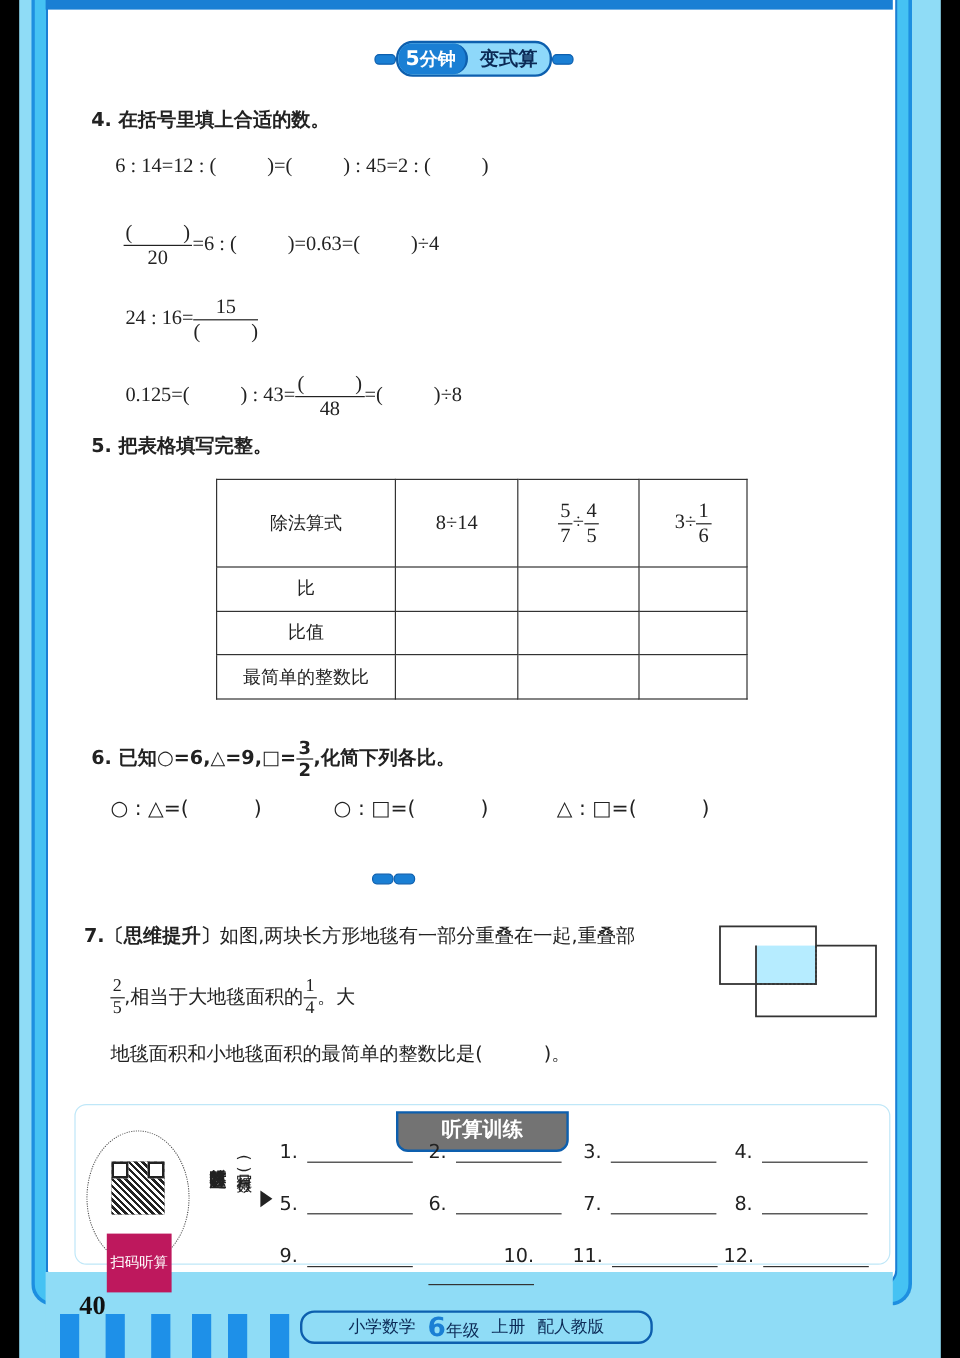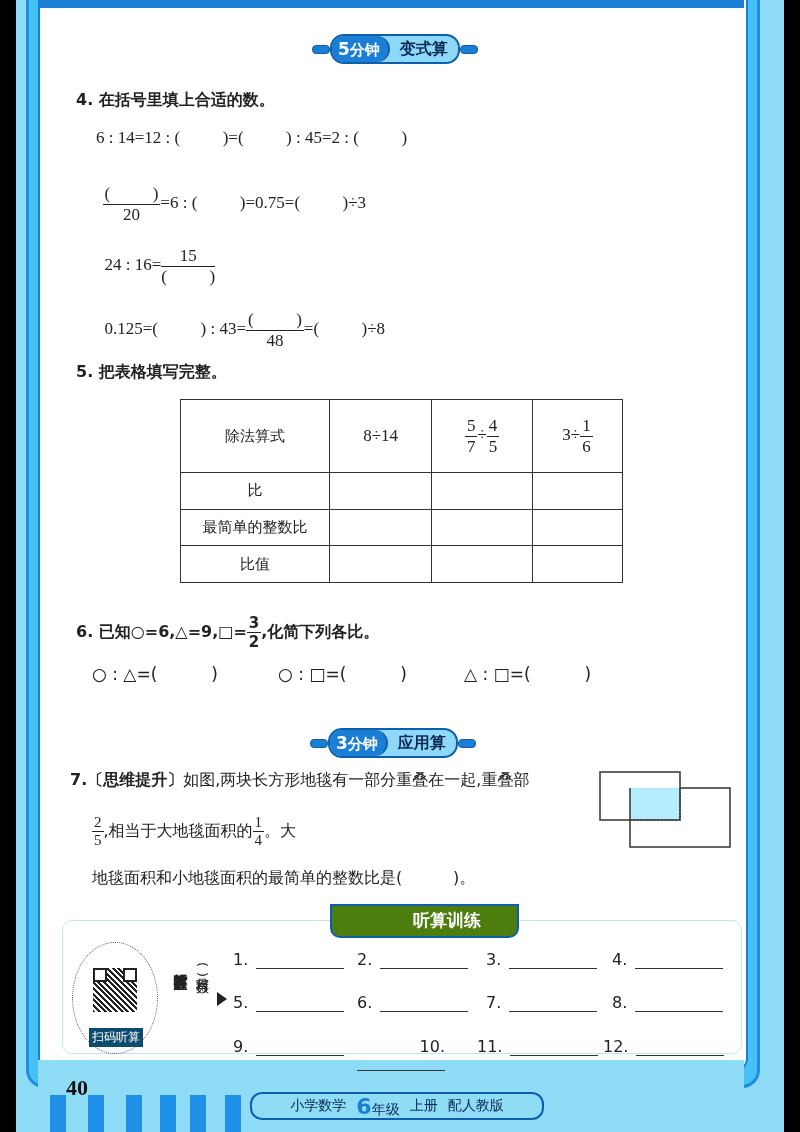--- a/index.html
+++ b/index.html
@@ -69,42 +69,42 @@
 
   .sym-line { position:absolute; font-size:17px; white-space:pre; }
 
   .diagram { position:absolute; left:598px; top:770px; width:135px; height:80px; }
 
   .listen-box {
     position:absolute; left:62px; top:920px; width:678px; height:132px;
     background:#fff; border-radius:10px; border:1px solid #bfe7f8;
   }
   .listen-tab {
-    position:absolute; left:330px; top:904px; width:140px; height:30px;
-    background:#4d7c0f; border:2px solid #0d5fae; border-radius:0 0 10px 10px;
-    color:#fff; font-weight:bold; font-size:17px; text-align:center; line-height:28px;padding-left:45px;
+    position:absolute; left:330px; top:926px; width:140px; height:30px;
+    background:#737373; border:2px solid #0d5fae; border-radius:0 0 10px 10px;
+    color:#fff; font-weight:bold; font-size:17px; text-align:center; line-height:28px;
   }
   .qr-circle {
     position:absolute; left:72px; top:942px; width:84px; height:110px;
     border:1.5px dotted #555; border-radius:50%;
   }
   .qr {
     position:absolute; left:93px; top:968px; width:44px; height:44px;
     background:
       repeating-linear-gradient(45deg,#222 0 2px,#fff 2px 4px),
       #222;
   }
   .qr::before, .qr::after {
     content:""; position:absolute; width:10px; height:10px; border:2px solid #222; background:#fff;
   }
   .qr::before { left:0; top:0; }
   .qr::after { right:0; top:0; }
   .qr-label {
-    position:absolute; left:89px; top:1028px; background:#0c4a6e; color:#fff;
-    font-size:12px; padding:1px 3px;
+    position:absolute; left:89px; top:1028px; background:#be185d; color:#fff;
+    font-size:12px; padding:16px 3px;
   }
   .vert { position:absolute; writing-mode:vertical-rl; font-size:14px; font-weight:bold; letter-spacing:1px; }
   .vert2 { position:absolute; writing-mode:vertical-rl; font-size:13px; letter-spacing:1px; }
   .arrow { position:absolute; left:217px; top:992px; width:0; height:0;
     border-top:7px solid transparent; border-bottom:7px solid transparent; border-left:10px solid #222; }
   .ans { position:absolute; font-size:16px; display:flex; align-items:flex-end; }
   .ans .blank { display:inline-block; width:88px; border-bottom:1.5px solid #333; margin-left:8px; height:14px; }
 
   .page-num { position:absolute; left:66px; top:1075px; font-family:"Liberation Serif",serif; font-weight:bold; font-size:22px; color:#111; }
   .footer {
@@ -138,21 +138,21 @@
     <div class="time"><b>5</b><span>分钟</span></div>
     <div class="title">变式算</div>
   </div>
   <div class="pill-line"></div>
 </div>
 
 <div class="q-title" style="left:76px;top:90px;">4. 在括号里填上合适的数。</div>
 <div class="line" style="left:96px;top:128px;">6 : 14=12 : (          )=(          ) : 45=2 : (          )</div>
 
 <div class="line" style="left:94px;top:164px;">
-  <span class="frac"><span class="num">(          )</span><span class="den">20</span></span><span>=6 : (          )=0.75=(          )÷3</span>
+  <span class="frac"><span class="num">(          )</span><span class="den">20</span></span><span>=6 : (          )=0.63=(          )÷4</span>
 </div>
 
 <div class="line" style="left:96px;top:226px;">
   <span>24 : 16=</span><span class="frac"><span class="num">15</span><span class="den">(          )</span></span>
 </div>
 
 <div class="line" style="left:96px;top:290px;">
   <span>0.125=(          ) : 43=</span><span class="frac"><span class="num">(          )</span><span class="den">48</span></span><span>=(          )÷8</span>
 </div>
 
@@ -169,27 +169,27 @@
       3÷<span class="frac"><span class="num">1</span><span class="den">6</span></span>
     </td>
   </tr>
   <tr>
     <td>比</td>
     <td></td>
         <td></td>
         <td></td>
   </tr>
   <tr>
+    <td>比值</td>
+    <td></td>
+        <td></td>
+        <td></td>
+  </tr>
+  <tr>
     <td>最简单的整数比</td>
-    <td></td>
-        <td></td>
-        <td></td>
-  </tr>
-  <tr>
-    <td>比值</td>
     <td></td>
         <td></td>
         <td></td>
   </tr>
 </tbody>
   </table>
 
 <div class="q-title" style="left:76px;top:614px;display:flex;align-items:center;">
   <span>6. 已知○=6,△=9,□=</span>
   <span class="frac" style="font-size:15px">
@@ -197,24 +197,20 @@
       <span class="den">2</span>
     </span>
   <span>,化简下列各比。</span>
 </div>
 <div class="sym-line" style="left:92px;top:664px;">○ : △=(          )</div>
 <div class="sym-line" style="left:278px;top:664px;">○ : □=(          )</div>
 <div class="sym-line" style="left:464px;top:664px;">△ : □=(          )</div>
 
 <div class="pill-wrap" style="left:310px;top:728px;">
   <div class="pill-line"></div>
-  <div class="pill">
-    <div class="time"><b>3</b><span>分钟</span></div>
-    <div class="title">应用算</div>
-  </div>
   <div class="pill-line"></div>
 </div>
 
 <div class="sym-line" style="left:70px;top:770px;font-size:16px;"><span style="font-weight:bold">7.〔思维提升〕</span><span>如图,两块长方形地毯有一部分重叠在一起,重叠部</span></div>
 <div class="sym-line" style="left:92px;top:814px;font-size:16px;display:flex;align-items:center;">
   <span class="frac" style="font-size:15px;font-family:'Liberation Serif',serif"><span class="num">2</span><span class="den">5</span></span>
   <span>,相当于大地毯面积的</span>
   <span class="frac" style="font-size:15px;font-family:'Liberation Serif',serif"><span class="num">1</span><span class="den">4</span></span>
   <span>。大</span>
 </div>

